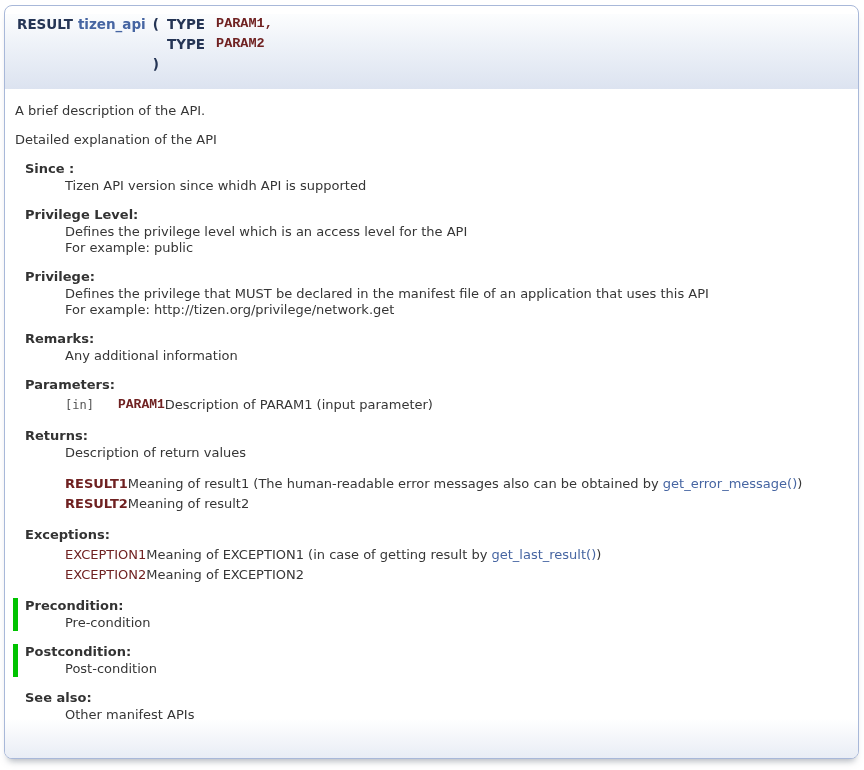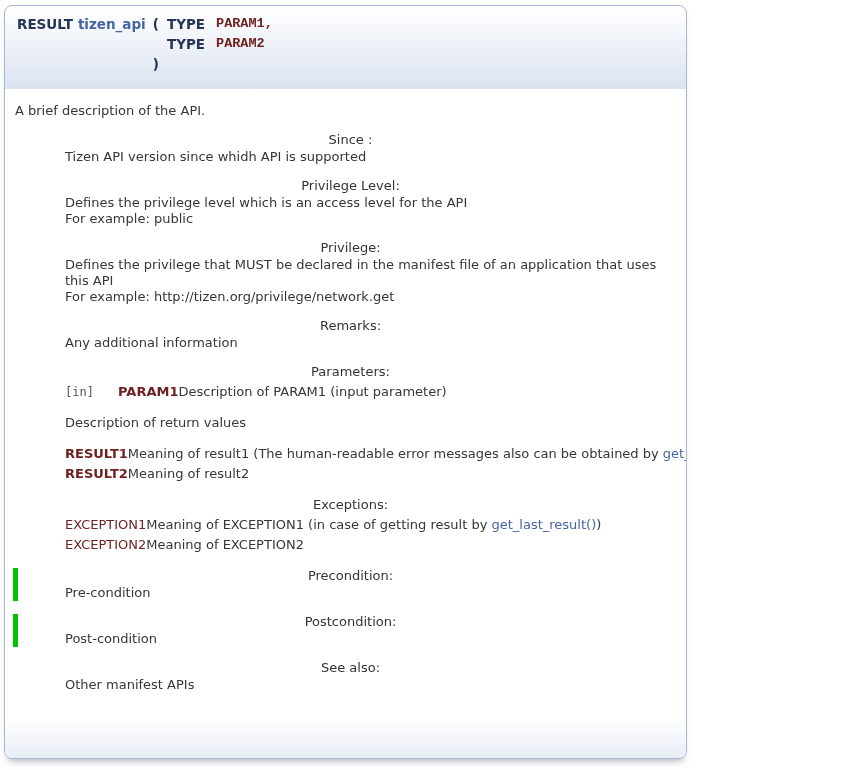--- a/index.html
+++ b/index.html
@@ -7,21 +7,21 @@
     --green:#00C300; --text:#363636; --dir:#555555;
   }
   *{box-sizing:border-box;}
   html,body{margin:0;padding:0;}
   body{
     width:864px;height:770px;background:#ffffff;position:relative;
     font-family:"DejaVu Sans","Liberation Sans",sans-serif;
     font-size:13px;color:var(--text);
   }
   .memitem{
-    position:absolute;left:4px;top:5px;width:683px;height:754px;
+    position:absolute;left:4px;top:5px;width:855px;height:754px;
     border:1px solid var(--border);border-radius:8px;overflow:hidden;
     background:#fff;
     box-shadow:0 6px 7px -4px rgba(105,115,130,0.55);
   }
   .memproto{
     height:75px;
     background:linear-gradient(to bottom,#FCFDFE 0%,#EEF2F8 40%,#DCE3F0 100%);
   }
   .memproto table{border-collapse:collapse;margin:8px 0 0 6px;}
   .memproto td{
@@ -32,30 +32,30 @@
   .fn-name{color:var(--link);margin-left:5px;}
   td.paren{padding:0 3px;}
   td.ptype{padding-left:5px;}
   td.pname{color:var(--pname);padding-left:9px;font-family:Liberation Mono, monospace;}
   .memdoc{
     height:677px;padding:12px 10px 4px 10px;
     background:linear-gradient(to bottom,#FFFFFF 0%,#FFFFFF 93%,#E4E9F3 100%);
   }
   .memdoc p{margin:2px 0 13px 0;line-height:16px;}
   dl{margin:13px 0 13px 10px;line-height:16px;}
-  dt{font-weight:normal;color:#333333;text-align:center;}
+  dt{font-weight:bold;color:#333333;}
   dd{margin:1px 0 0 40px;}
   dl.marked{margin-left:-2px;border-left:5px solid var(--green);padding-left:7px;}
   table.fieldtable{border-collapse:collapse;margin-top:2px;}
   table.fieldtable td{padding:0;line-height:20px;vertical-align:top;white-space:nowrap;}
   td.pdir{
     font-family:"DejaVu Sans Mono","Liberation Mono",monospace;
     font-size:12px;color:var(--dir);width:53px;padding-left:2px;
   }
-  td.pn{font-weight:bold;color:var(--pname);padding-right:12px;}
+  td.pn{font-weight:bold;color:var(--pname);padding-right:12px;font-family:Liberation Mono, monospace;}
   td.rvname{font-weight:bold;color:var(--pname);padding-left:5px;padding-right:12px;}
   td.exname{color:var(--pname);padding-left:5px;padding-right:14px;}
   a.fn-link{color:var(--link);font-weight:normal;text-decoration:none;cursor:pointer;}
 </style>
 </head>
 <body>
 
 <div class="memitem">
 
   <div class="memproto">
@@ -78,20 +78,21 @@
         <td class="paren">)</td>
         <td></td>
         <td></td>
       </tr>
     </tbody>
       </table>
   </div>
 
   <div class="memdoc">
     <p>A brief description of the API.</p>
+    <p>Detailed explanation of the API</p>
 
     <dl>
       <dt>Since :</dt>
       <dd>Tizen API version since whidh API is supported</dd>
     </dl>
 
     <dl>
       <dt>Privilege Level:</dt>
       <dd>
         <div>Defines the privilege level which is an access level for the API</div>
@@ -121,20 +122,21 @@
             <td class="pdir">[in]</td>
             <td class="pn">PARAM1</td>
             <td>Description of PARAM1 (input parameter)</td>
           </tr>
         </tbody>
           </table>
       </dd>
     </dl>
 
     <dl>
+      <dt>Returns:</dt>
       <dd>Description of return values</dd>
     </dl>
 
     <dl>
       <dd>
         <table class="fieldtable">
           <tbody>
               <tr>
             <td class="rvname">RESULT1</td>
             <td><span>Meaning of result1 (The human-readable error messages also can be obtained by </span><a class="fn-link">get_error_message()</a><span>)</span></td>

